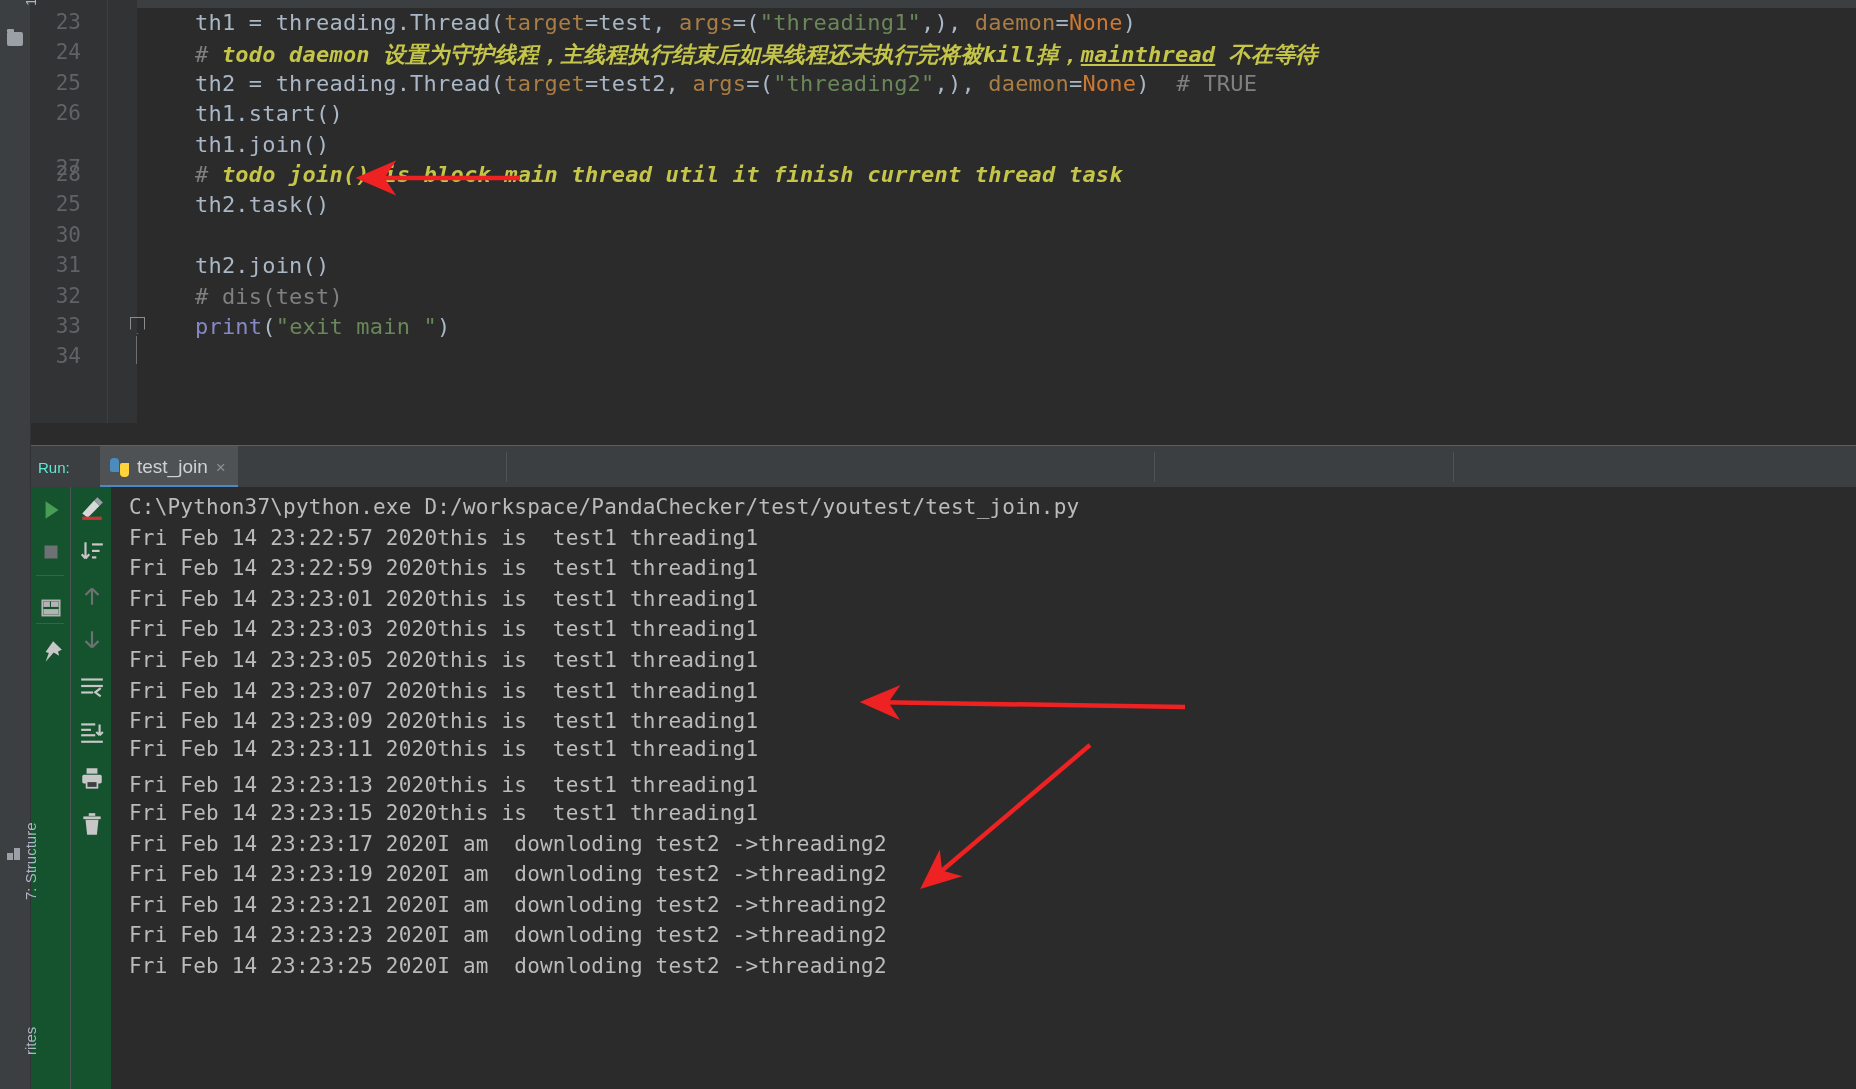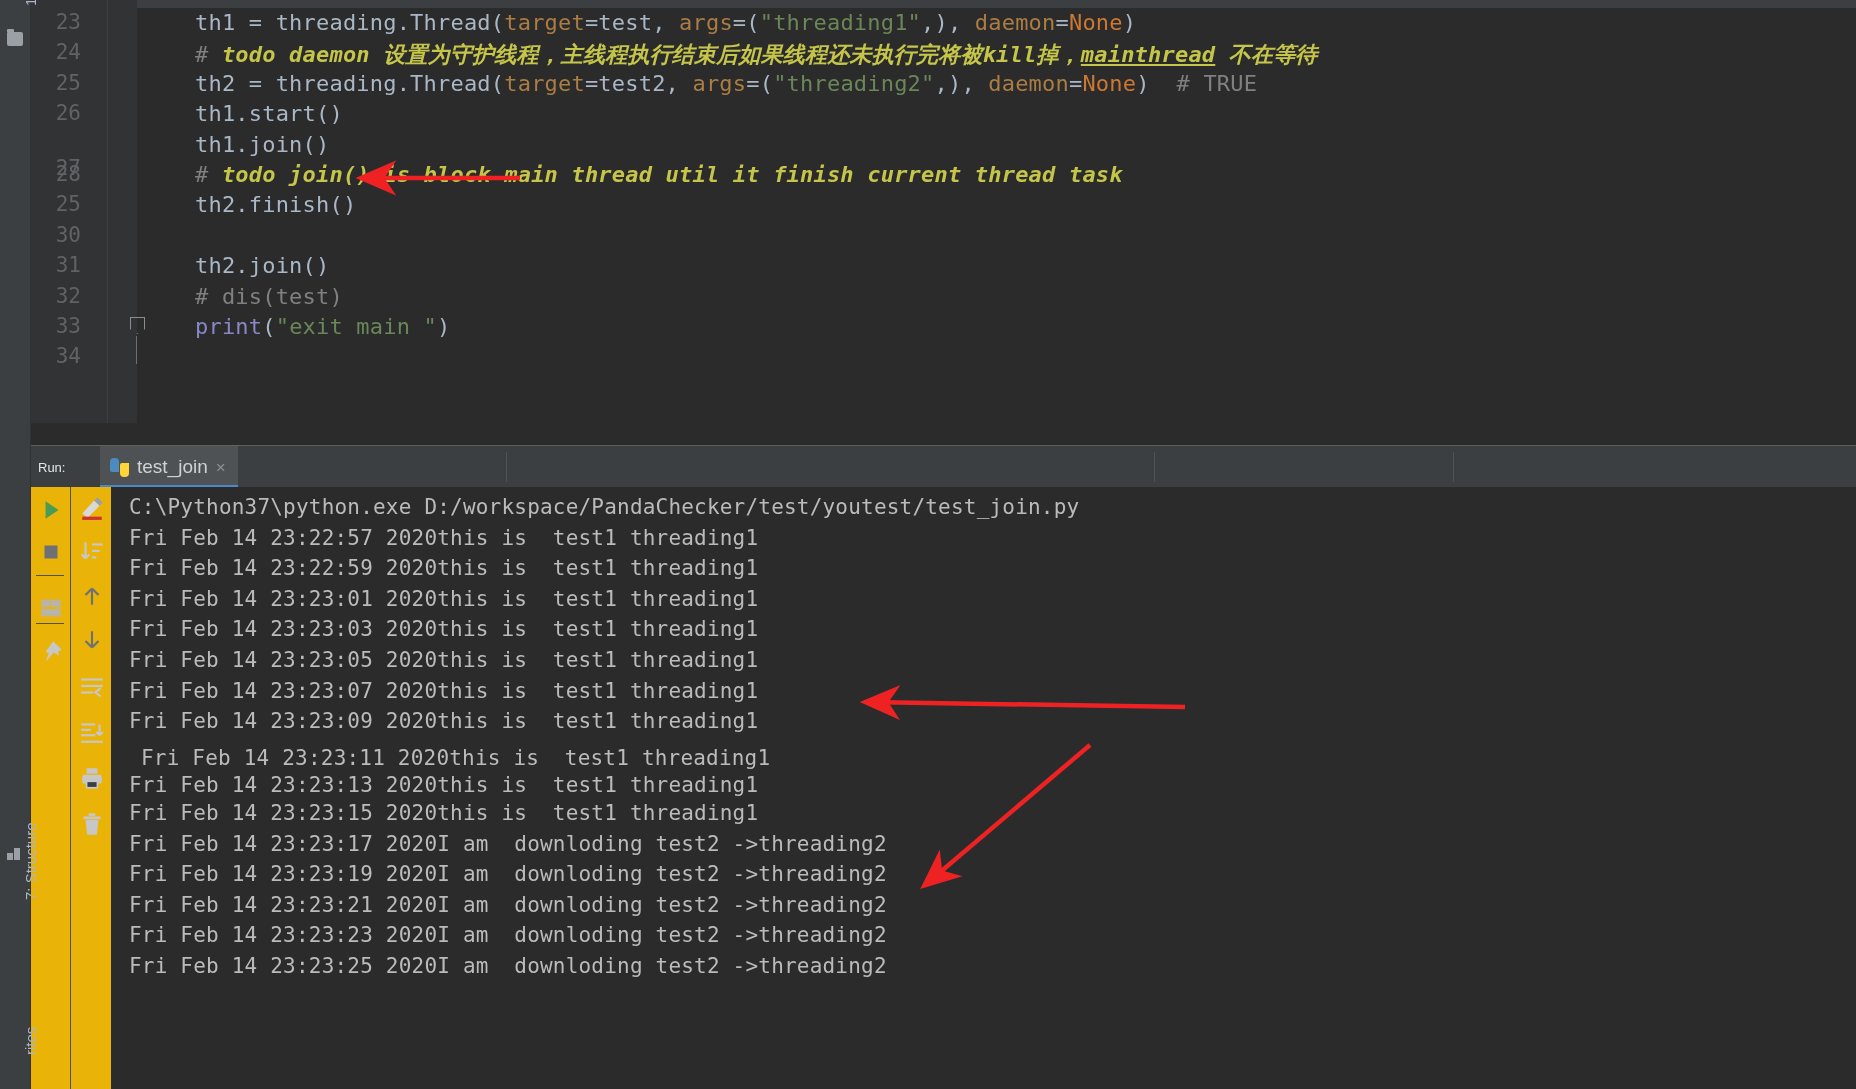--- a/index.html
+++ b/index.html
@@ -182,23 +182,23 @@
   .run-header {
     position: absolute;
     left: 0; right: 0; top: 0;
     height: 42px;
     background: #3c3f41;
     border-top: 1px solid #5e6060;
     display: flex;
     align-items: center;
   }
   .run-label {
-    color: #e5e5e5;
+    color: #5eead4;
     font-family: "Liberation Sans", sans-serif;
-    font-size: 13px;
+    font-size: 15px;
     margin-left: 8px;
     width: 62px;
   }
   .run-tab {
     position: relative;
     height: 42px;
     display: flex;
     align-items: center;
     gap: 8px;
     padding: 0 12px 0 10px;
@@ -250,21 +250,21 @@
   .run-header-divider {
     position: absolute;
     top: 6px;
     width: 1px; height: 30px;
     background: #4f5355;
   }
 
   .run-body {
     position: absolute;
     left: 0; right: 0; top: 42px; bottom: 0;
-    background: #eab308;
+    background: #14532d;
   }
   .toolbar-col {
     position: absolute;
     top: 0; bottom: 0;
     width: 40px;
   }
   .tb1 { left: 0; }
   .tb2 { left: 40px; border-left: 1px solid #4f5355; }
   .tb-sep {
     position: absolute;
@@ -344,21 +344,21 @@
         <div class="gutter-line" style="top: 344.4px;">34</div>
       </div>
 
     <div class="code-area">
         <div class="code-line" style="top: 10px;"><span class="tok-def">th1 = threading.Thread(</span><span class="tok-kwarg">target</span><span class="tok-def">=test, </span><span class="tok-kwarg">args</span><span class="tok-def">=(</span><span class="tok-str">"threading1"</span><span class="tok-def">,), </span><span class="tok-kwarg">daemon</span><span class="tok-def">=</span><span class="tok-kw">None</span><span class="tok-def">)</span></div>
         <div class="code-line" style="top: 40.4px;"><span class="tok-cmt"># </span><span class="tok-todo">todo daemon </span><span class="tok-todo cn">设置为守护线程，主线程执行结束后如果线程还未执行完将被</span><span class="tok-todo">kill</span><span class="tok-todo cn">掉，</span><span class="tok-todo tok-todo-u">mainthread</span><span class="tok-todo"> </span><span class="tok-todo cn">不在等待</span></div>
         <div class="code-line" style="top: 70.8px;"><span class="tok-def">th2 = threading.Thread(</span><span class="tok-kwarg">target</span><span class="tok-def">=test2, </span><span class="tok-kwarg">args</span><span class="tok-def">=(</span><span class="tok-str">"threading2"</span><span class="tok-def">,), </span><span class="tok-kwarg">daemon</span><span class="tok-def">=</span><span class="tok-kw">None</span><span class="tok-def">)  </span><span class="tok-cmt"># TRUE</span></div>
         <div class="code-line" style="top: 101.2px;"><span class="tok-def">th1.start()</span></div>
         <div class="code-line" style="top: 131.6px;"><span class="tok-def">th1.join()</span></div>
         <div class="code-line" style="top: 162px;"><span class="tok-cmt"># </span><span class="tok-todo">todo join() is block main thread util it finish current thread task</span></div>
-        <div class="code-line" style="top: 192.4px;"><span class="tok-def">th2.finish()</span></div>
+        <div class="code-line" style="top: 192.4px;"><span class="tok-def">th2.task()</span></div>
         <div class="code-line" style="top: 222.8px;"><span class="tok-def"></span></div>
         <div class="code-line" style="top: 253.2px;"><span class="tok-def">th2.join()</span></div>
         <div class="code-line" style="top: 283.6px;"><span class="tok-cmt"># dis(test)</span></div>
         <div class="code-line" style="top: 314px;"><span class="tok-fn">print</span><span class="tok-def">(</span><span class="tok-str">"exit main "</span><span class="tok-def">)</span></div>
         <div class="code-line" style="top: 344.4px;"><span class="tok-def"></span></div>
       </div>
 
     <div class="editor-bottom-fade"></div>
   <div class="fold-marker" style="top: 317px;">
         <div class="fm-box"></div>
@@ -456,21 +456,21 @@
         </div>
       <div class="console">
           <div class="console-line" style="top: 8px;">C:\Python37\python.exe D:/workspace/PandaChecker/test/youtest/test_join.py</div>
           <div class="console-line" style="top: 38.6px;">Fri Feb 14 23:22:57 2020this is  test1 threading1</div>
           <div class="console-line" style="top: 69.2px;">Fri Feb 14 23:22:59 2020this is  test1 threading1</div>
           <div class="console-line" style="top: 99.8px;">Fri Feb 14 23:23:01 2020this is  test1 threading1</div>
           <div class="console-line" style="top: 130.4px;">Fri Feb 14 23:23:03 2020this is  test1 threading1</div>
           <div class="console-line" style="top: 161px;">Fri Feb 14 23:23:05 2020this is  test1 threading1</div>
           <div class="console-line" style="top: 191.6px;">Fri Feb 14 23:23:07 2020this is  test1 threading1</div>
           <div class="console-line" style="top: 222.2px;">Fri Feb 14 23:23:09 2020this is  test1 threading1</div>
-          <div class="console-line" style="top: 259px; margin-left: 12px;">Fri Feb 14 23:23:11 2020this is  test1 threading1</div>
+          <div class="console-line" style="top: 250px;">Fri Feb 14 23:23:11 2020this is  test1 threading1</div>
           <div class="console-line" style="top: 286px;">Fri Feb 14 23:23:13 2020this is  test1 threading1</div>
           <div class="console-line" style="top: 314px;">Fri Feb 14 23:23:15 2020this is  test1 threading1</div>
           <div class="console-line" style="top: 344.6px;">Fri Feb 14 23:23:17 2020I am  downloding test2 -&gt;threading2</div>
           <div class="console-line" style="top: 375.2px;">Fri Feb 14 23:23:19 2020I am  downloding test2 -&gt;threading2</div>
           <div class="console-line" style="top: 405.8px;">Fri Feb 14 23:23:21 2020I am  downloding test2 -&gt;threading2</div>
           <div class="console-line" style="top: 436.4px;">Fri Feb 14 23:23:23 2020I am  downloding test2 -&gt;threading2</div>
           <div class="console-line" style="top: 467px;">Fri Feb 14 23:23:25 2020I am  downloding test2 -&gt;threading2</div>
         </div>
     </div>
   </div>

